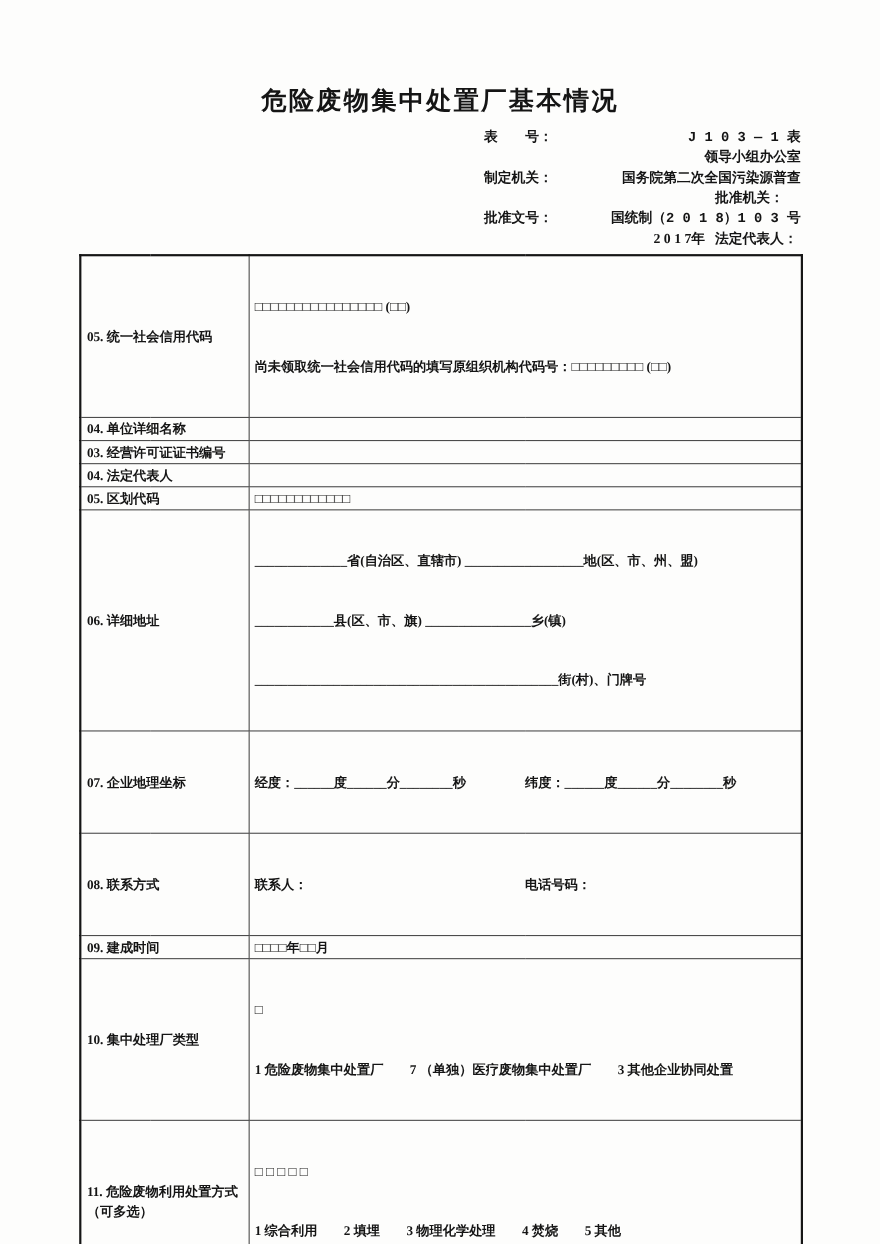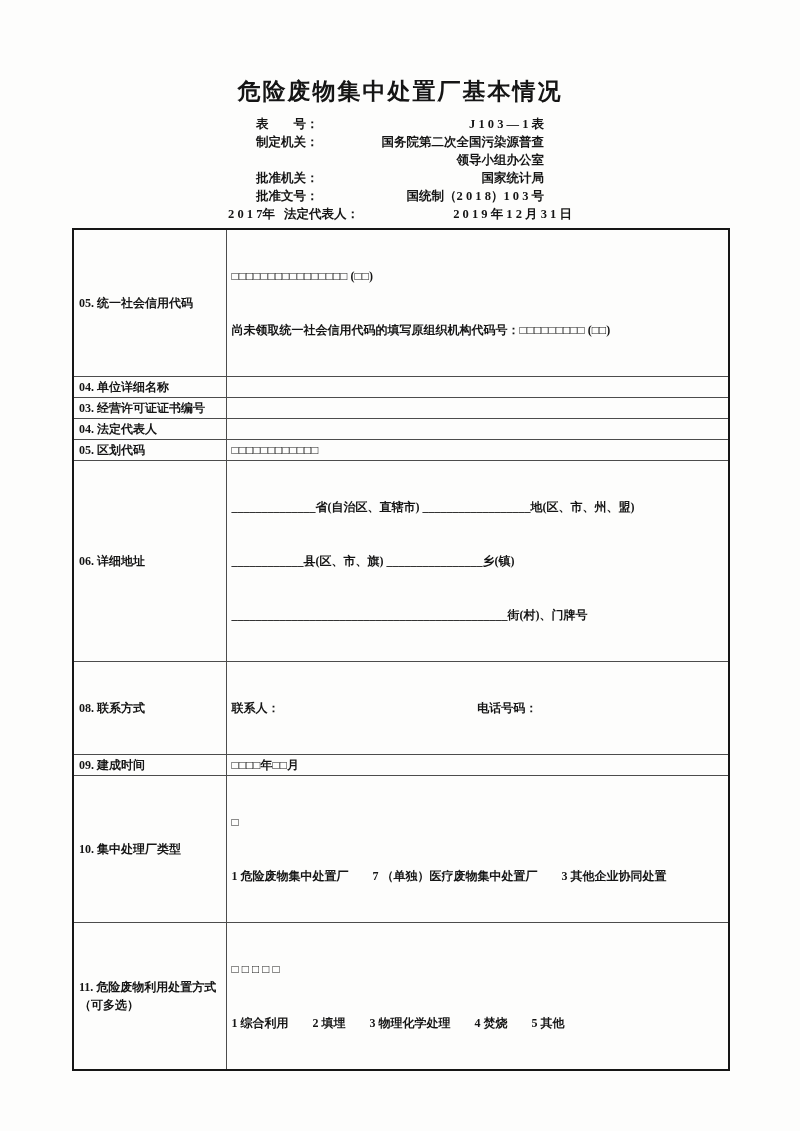--- a/index.html
+++ b/index.html
@@ -15,23 +15,23 @@
 
   .title {
     margin: 0 0 8px 0;
     text-align: center;
     font-size: 23px;
     font-weight: bold;
     letter-spacing: 2px;
   }
 
   .meta { font-size: 12.5px; font-weight: bold; margin-bottom: 5px; }
-  .meta-row { display: flex; justify-content: center; align-items: baseline; line-height: 18px; white-space: pre-wrap; }
+  .meta-row { display: flex; justify-content: flex-end; align-items: baseline; line-height: 18px; white-space: pre-wrap; }
   .meta-label { width: 78px; }
-  .meta-value { width: 210px; text-align: right; }
+  .meta-value { width: 210px; text-align: right; font-family: Liberation Mono, monospace; }
   .meta-prefix { margin-right: 9px; }
 
   table.form {
     width: 656px;
     border-collapse: collapse;
     table-layout: fixed;
     font-size: 12px;
     font-weight: bold;
     border: 2px solid #161616;
   }
@@ -53,39 +53,37 @@
 <div class="page">
 
   <h1 class="title">危险废物集中处置厂基本情况</h1>
 
   <div class="meta">
     <div class="meta-row">
       <span class="meta-label">表　　号：</span>
       <span class="meta-value">J 1 0 3 — 1 表</span>
     </div>
     <div class="meta-row">
+      <span class="meta-label"></span>
+      <span class="meta-value">领导小组办公室</span>
+    </div>
+    <div class="meta-row">
       <span class="meta-label">制定机关：</span>
       <span class="meta-value">国务院第二次全国污染源普查</span>
     </div>
     <div class="meta-row">
-      <span class="meta-label"></span>
-      <span class="meta-value">领导小组办公室</span>
-    </div>
-    <div class="meta-row">
       <span class="meta-label">批准机关：</span>
-      <span class="meta-value">国家统计局</span>
     </div>
     <div class="meta-row">
       <span class="meta-label">批准文号：</span>
       <span class="meta-value">国统制（2 0 1 8）1 0 3 号</span>
     </div>
     <div class="meta-row">
       <span class="meta-prefix">2 0 1 7年</span>
       <span class="meta-label">法定代表人：</span>
-      <span class="meta-value">2 0 1 9 年 1 2 月 3 1 日</span>
     </div>
   </div>
 
   <table class="form">
     <colgroup>
         <col style="width:64px">
         <col style="width:89px">
         <col style="width:252px">
         <col style="width:251px">
       </colgroup>
@@ -121,20 +119,29 @@
 
     <tr>
       <td colspan="2">06. 详细地址</td>
       <td colspan="2">
         <div>______________省(自治区、直辖市) __________________地(区、市、州、盟)</div>
         <div>____________县(区、市、旗) ________________乡(镇)</div>
         <div>______________________________________________街(村)、门牌号</div>
       </td>
     </tr>
 
+    <tr>
+      <td colspan="2">07. 企业地理坐标</td>
+      <td colspan="2">
+        <div class="split">
+          <span>经度：______度______分________秒</span>
+          <span>纬度：______度______分________秒</span>
+        </div>
+      </td>
+    </tr>
 
     <tr>
       <td colspan="2">08. 联系方式</td>
       <td colspan="2">
         <div class="split">
           <span>联系人：</span>
           <span>电话号码：</span>
         </div>
       </td>
     </tr>

